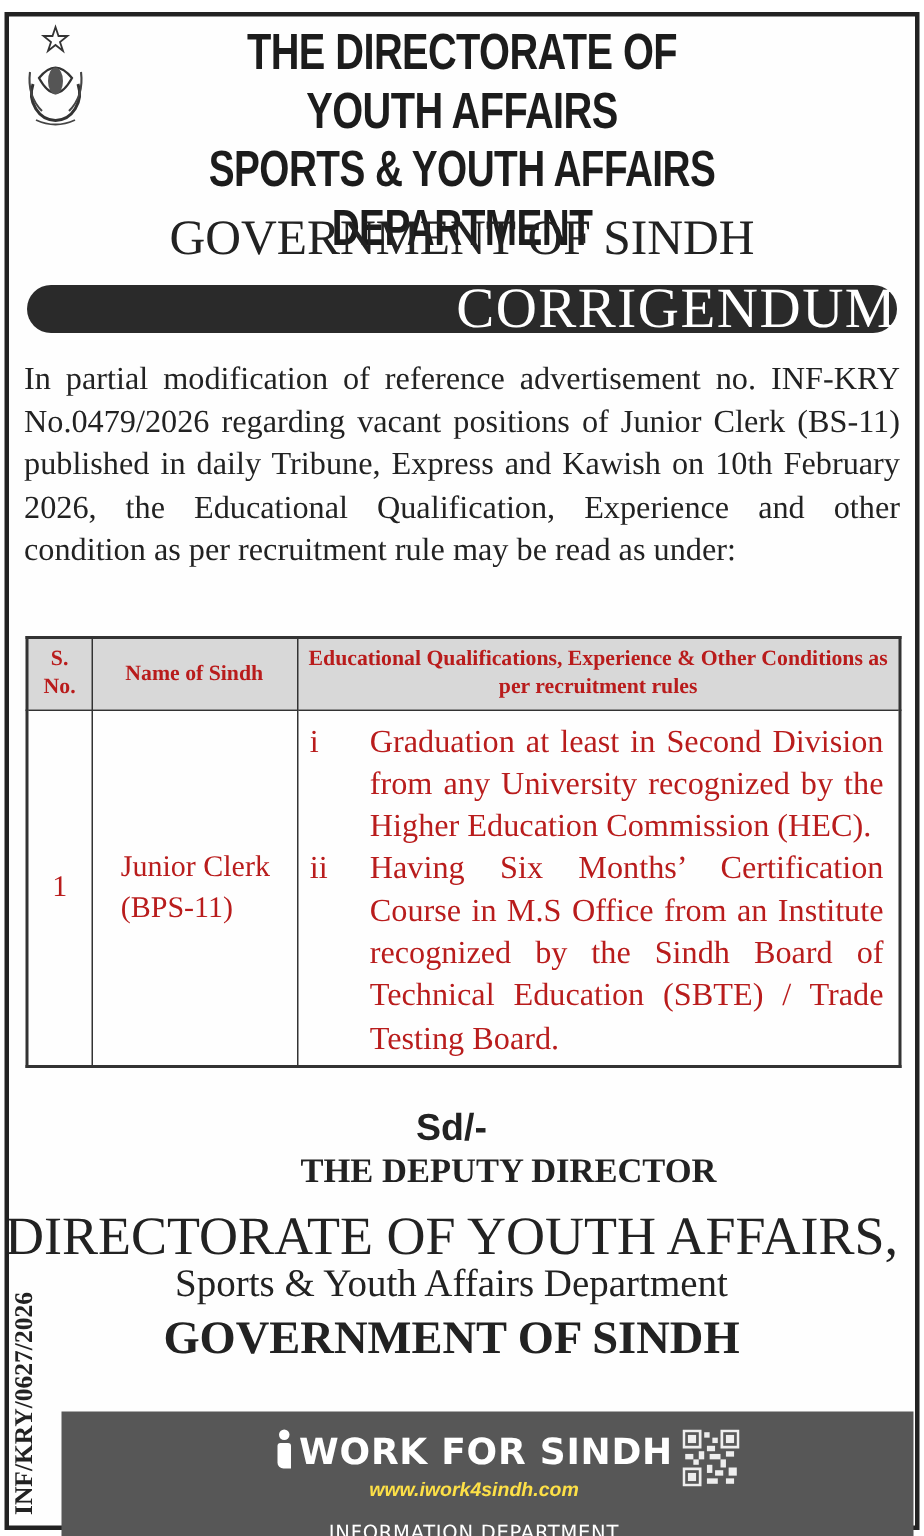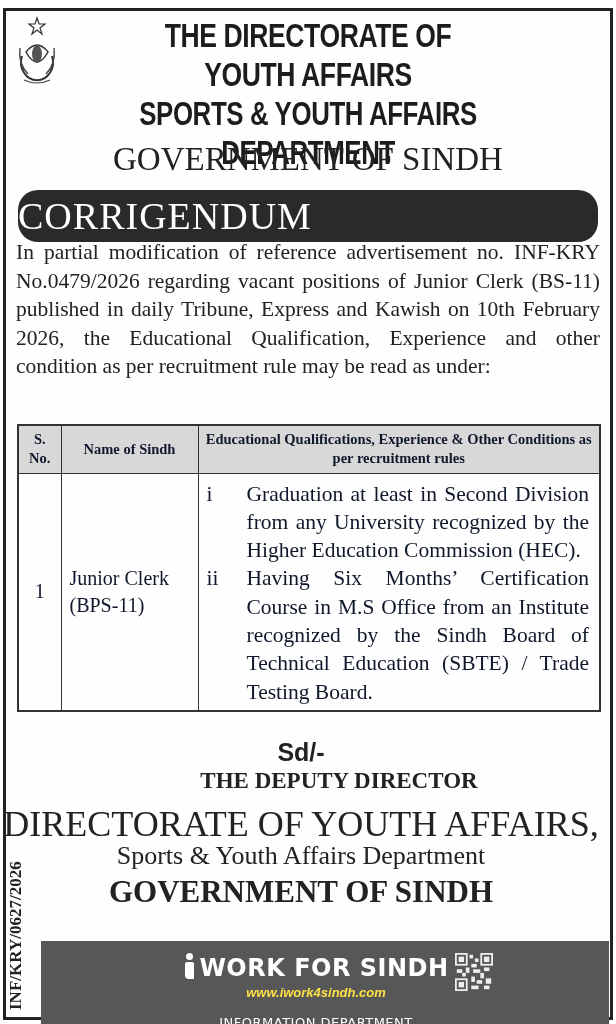--- a/index.html
+++ b/index.html
@@ -16,45 +16,45 @@
     color: #1c1c1c; transform-origin: center; letter-spacing: -0.5px;
   }
   .h1.l1 { top: 16px; font-size: 34px; transform: scaleX(0.78); }
   .h1.l2 { top: 55px; font-size: 34px; transform: scaleX(0.78); }
   .h1.l3 { top: 94px; font-size: 34px; transform: scaleX(0.76); }
   .gov {
     position: absolute; left: 0; width: 616px; top: 141px; text-align: center;
     font-family: "Liberation Serif", serif; font-size: 33px; color: #222;
   }
   .banner {
-    position: absolute; left: 18px; top: 190px; width: 580px; height: 52px;
+    position: absolute; left: 18px; top: 190px; width: 580px; height: 32px;
     background: #2a2a2a; border-radius: 20px;
-    display: flex; align-items: center; justify-content: flex-start;
+    display: flex; align-items: center; justify-content: flex-end;
   }
   .banner span {
     font-family: "Liberation Serif", serif; font-size: 38px; color: #fff;
     letter-spacing: 1px;
   }
   .para {
     position: absolute; left: 16px; top: 238px; width: 584px;
     font-family: "Liberation Serif", serif; font-size: 21.5px; line-height: 28.5px;
     text-align: justify; color: #222;
   }
   table.quals {
     position: absolute; left: 17px; top: 424px; width: 584px;
     border-collapse: collapse; border: 2px solid #333;
-    font-family: "Liberation Serif", serif; color: #0f172a;
+    font-family: "Liberation Serif", serif; color: #b91c1c;
   }
   table.quals th {
     background: #d8d8d8; font-size: 14.5px; font-weight: bold; line-height: 19px;
     border: 1.5px solid #333; padding: 3px 4px; height: 48px;
   }
   table.quals td { border: 1.5px solid #333; vertical-align: middle; }
   .c-sno { width: 43px; text-align: center; font-size: 20px; }
-  .c-post { width: 137px; font-size: 20px; line-height: 27px; padding-left: 8px; }
+  .c-post { width: 137px; font-size: 20px; line-height: 27px; padding-left: 19px; }
   .c-cond { padding: 6px 10px 4px 8px; }
   .cond-item { display: flex; font-size: 21.5px; line-height: 28.3px; }
   .cond-num { width: 40px; flex: none; }
   .cond-text { flex: 1; text-align: justify; }
   .sign { position: absolute; left: 0; width: 602px; text-align: center; font-family: "Liberation Serif", serif; color: #222; }
   .sign.sd { top: 738px; font-family: "Liberation Sans", sans-serif; font-weight: bold; font-size: 25px; }
   .sign.dd { top: 768px; font-weight: bold; font-size: 23px; margin-left: 38px; }
   .sign.dir { top: 803px; font-size: 36px; }
   .sign.dept { top: 841px; font-size: 26px; }
   .sign.gov2 { top: 874px; font-weight: bold; font-size: 31px; }

